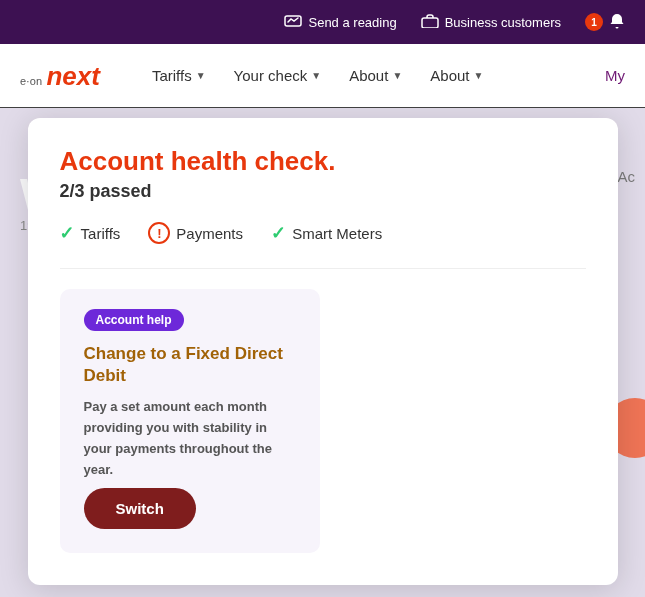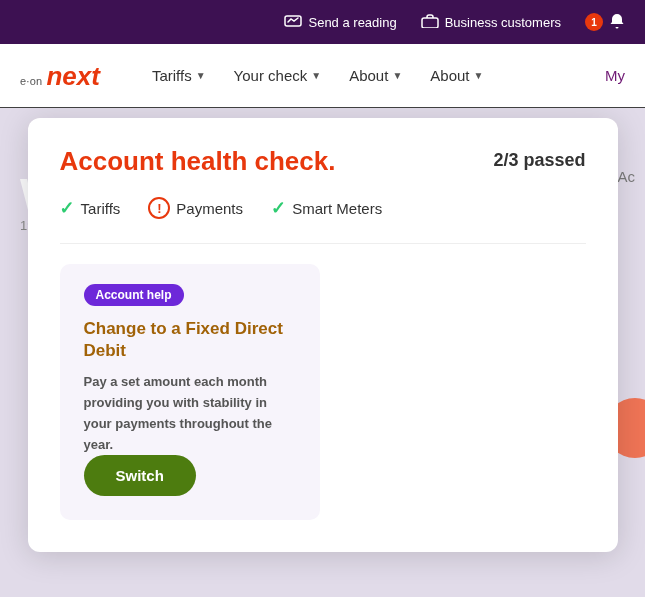--- a/index.html
+++ b/index.html
@@ -163,20 +163,21 @@
       width: 590px;
       padding: 28px 32px 32px;
       box-shadow: 0 4px 30px rgba(0,0,0,0.15);
       position: relative;
     }
     .modal-header {
       display: flex;
       justify-content: space-between;
       align-items: flex-start;
       margin-bottom: 20px;
+      flex-direction: column;
     }
     .modal-title {
       font-size: 26px;
       font-weight: bold;
       color: #e8380d;
     }
     .modal-score {
       font-size: 18px;
       font-weight: bold;
       color: #333;
@@ -242,28 +243,29 @@
       margin-bottom: 10px;
       line-height: 1.3;
     }
     .card-desc {
       font-size: 13px;
       color: #555;
       line-height: 1.6;
       font-weight: bold;
     }
     .switch-btn {
-      background: #4d7c0f;
+      background: #7f1d1d;
       color: white;
       border: none;
       border-radius: 24px;
       padding: 12px 32px;
       font-size: 15px;
       font-weight: bold;
       cursor: pointer;
+      margin-top: 8px;
     }
   </style>
 </head>
 <body>
 
 <div class="top-bar">
   <a class="top-bar-item">
     <span>
       <svg width="18" height="14" viewBox="0 0 18 14" fill="none">
         <rect x="1" y="2" width="16" height="10" rx="2" stroke="white" stroke-width="1.5"></rect>

